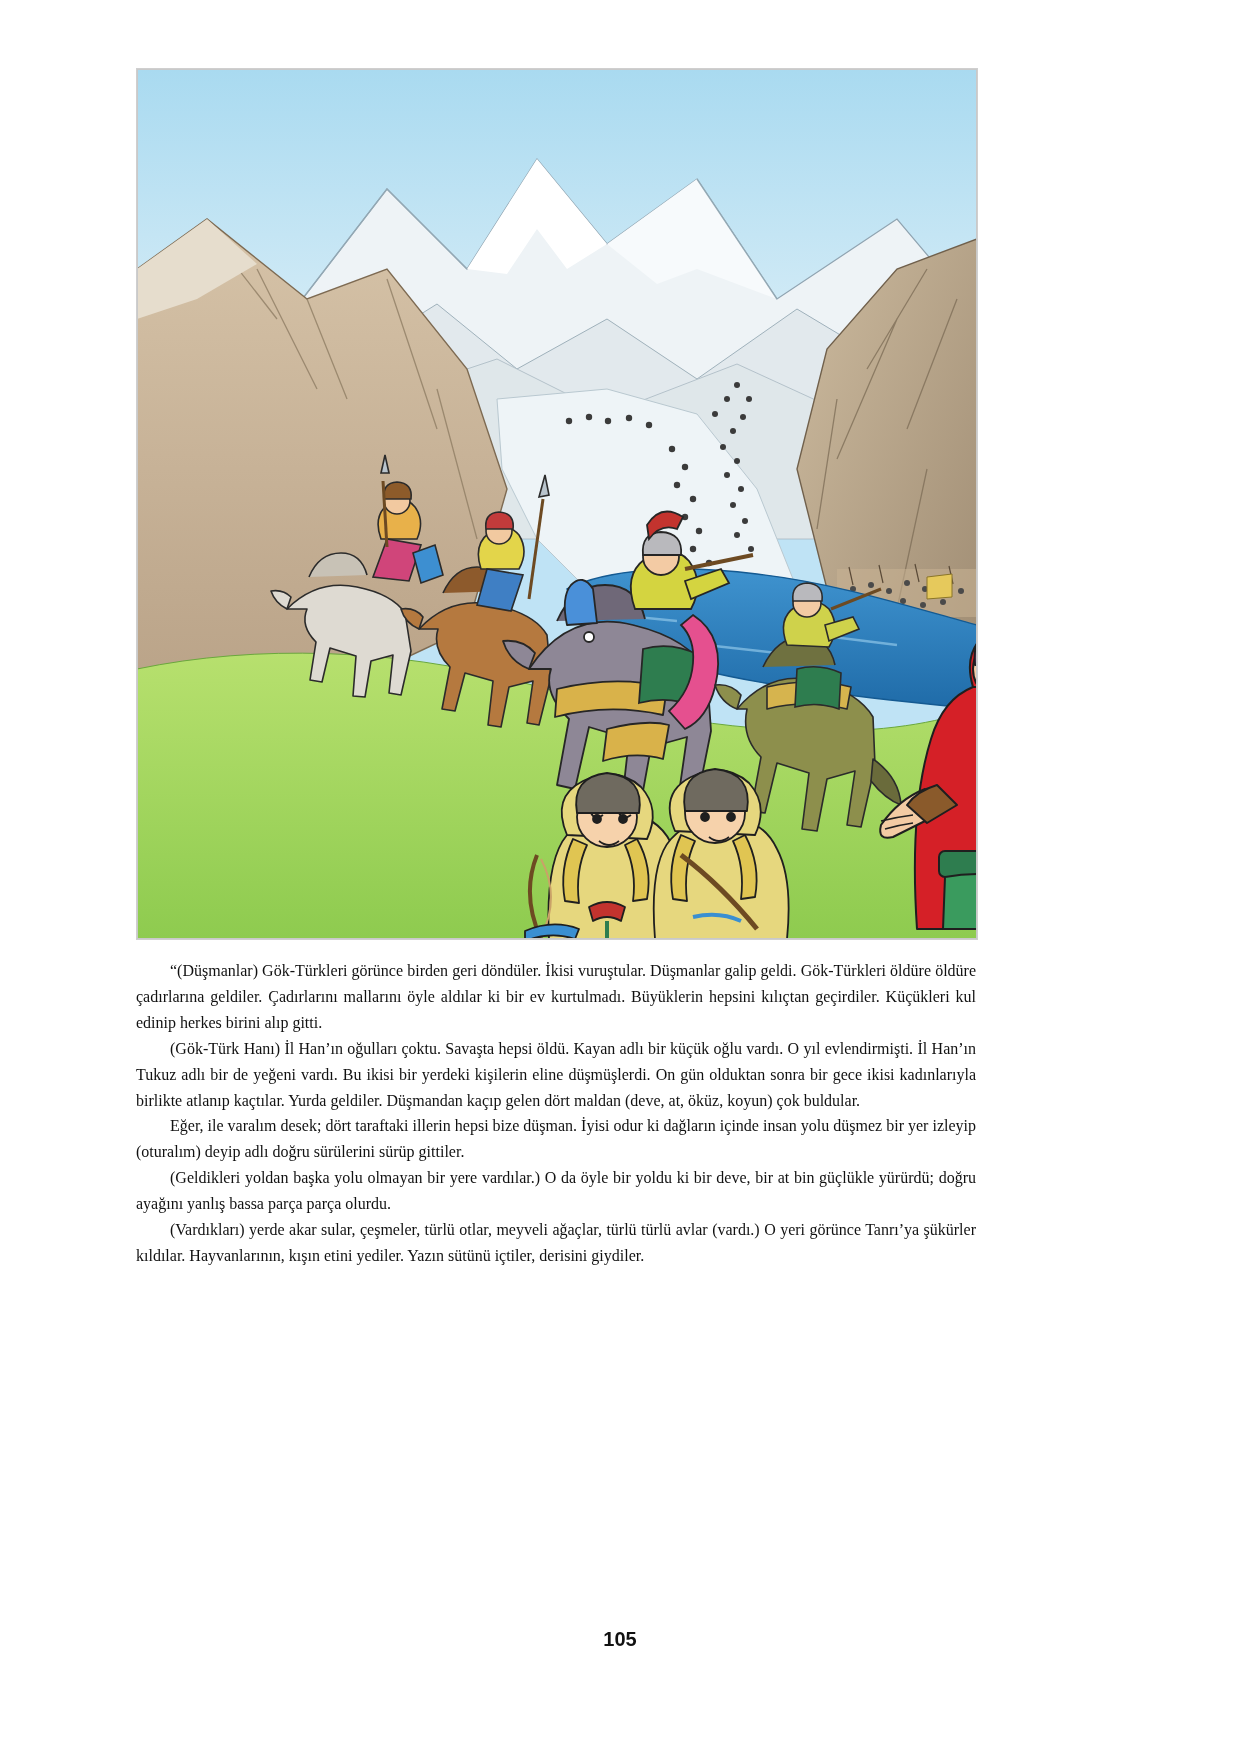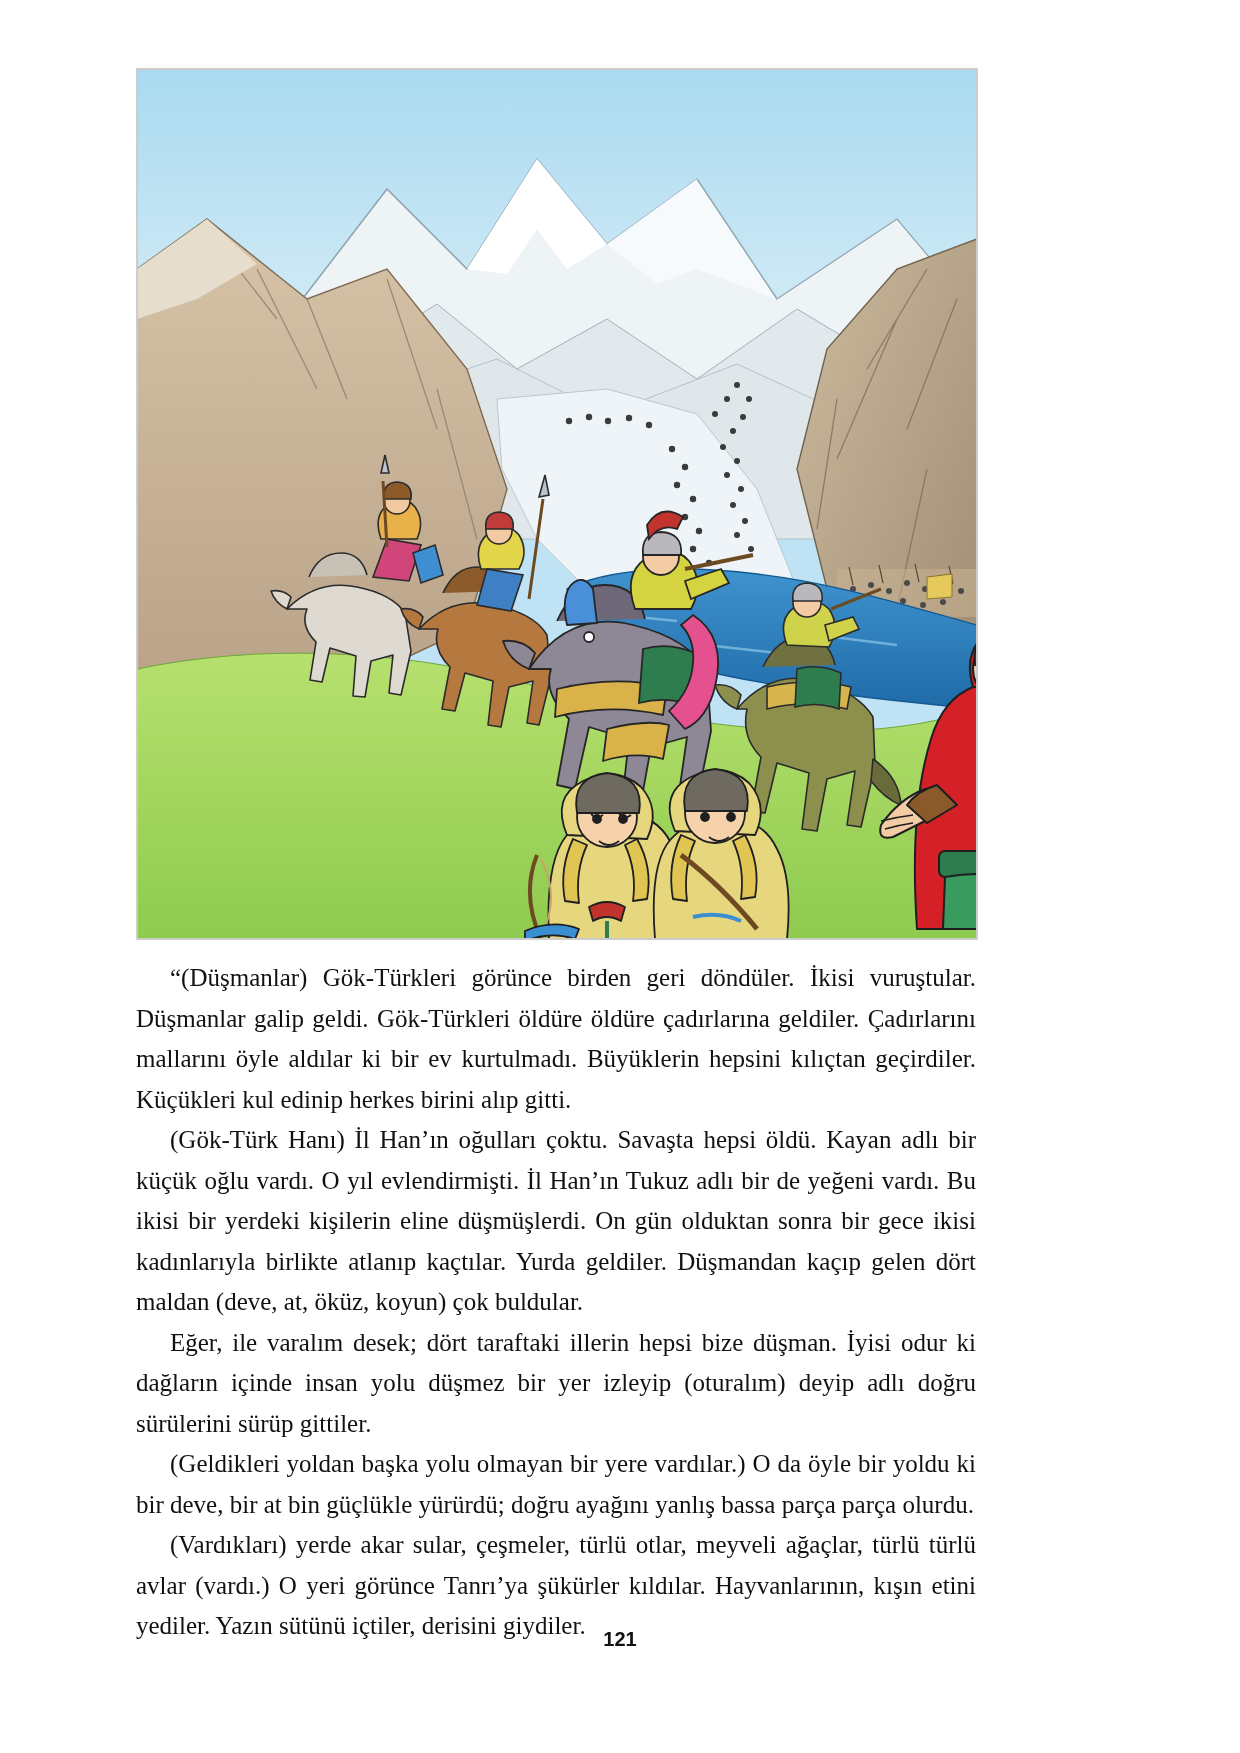--- a/index.html
+++ b/index.html
@@ -35,21 +35,21 @@
     background: #bfe3f5;
   }
   .ill-svg { display: block; width: 100%; height: 100%; }
 
   
   .body-text {
     position: absolute;
     left: 136px;
     top: 958px;
     width: 840px;
-    font-size: 25px;
+    font-size: 16px;
     line-height: 1.62;
     text-align: justify;
     text-justify: inter-word;
     color: #111;
   }
   .body-text p {
     margin: 0 0 0 0;
     text-indent: 34px;
   }
   .page-number {
@@ -295,15 +295,15 @@
   </div>
 
   <div class="body-text">
     <p>“(Düşmanlar) Gök-Türkleri görünce birden geri döndüler. İkisi vuruştular. Düşmanlar galip geldi. Gök-Türkleri öldüre öldüre çadırlarına geldiler. Çadırlarını mallarını öyle aldılar ki bir ev kurtulmadı. Büyüklerin hepsini kılıçtan geçirdiler. Küçükleri kul edinip herkes birini alıp gitti.</p>
     <p>(Gök-Türk Hanı) İl Han’ın oğulları çoktu. Savaşta hepsi öldü. Kayan adlı bir küçük oğlu vardı. O yıl evlendirmişti. İl Han’ın Tukuz adlı bir de yeğeni vardı. Bu ikisi bir yerdeki kişilerin eline düşmüşlerdi. On gün olduktan sonra bir gece ikisi kadınlarıyla birlikte atlanıp kaçtılar. Yurda geldiler. Düşmandan kaçıp gelen dört maldan (deve, at, öküz, koyun) çok buldular.</p>
     <p>Eğer, ile varalım desek; dört taraftaki illerin hepsi bize düşman. İyisi odur ki dağların içinde insan yolu düşmez bir yer izleyip (oturalım) deyip adlı doğru sürülerini sürüp gittiler.</p>
     <p>(Geldikleri yoldan başka yolu olmayan bir yere vardılar.) O da öyle bir yoldu ki bir deve, bir at bin güçlükle yürürdü;  doğru ayağını yanlış bassa parça parça olurdu.</p>
     <p>(Vardıkları) yerde akar sular, çeşmeler, türlü otlar, meyveli ağaçlar, türlü türlü avlar (vardı.) O yeri görünce Tanrı’ya şükürler kıldılar. Hayvanlarının, kışın etini yediler. Yazın sütünü içtiler, derisini giydiler.</p>
   </div>
 
-  <div class="page-number">121</div>
+  <div class="page-number">105</div>
 
 </div>
 
 </body></html>

